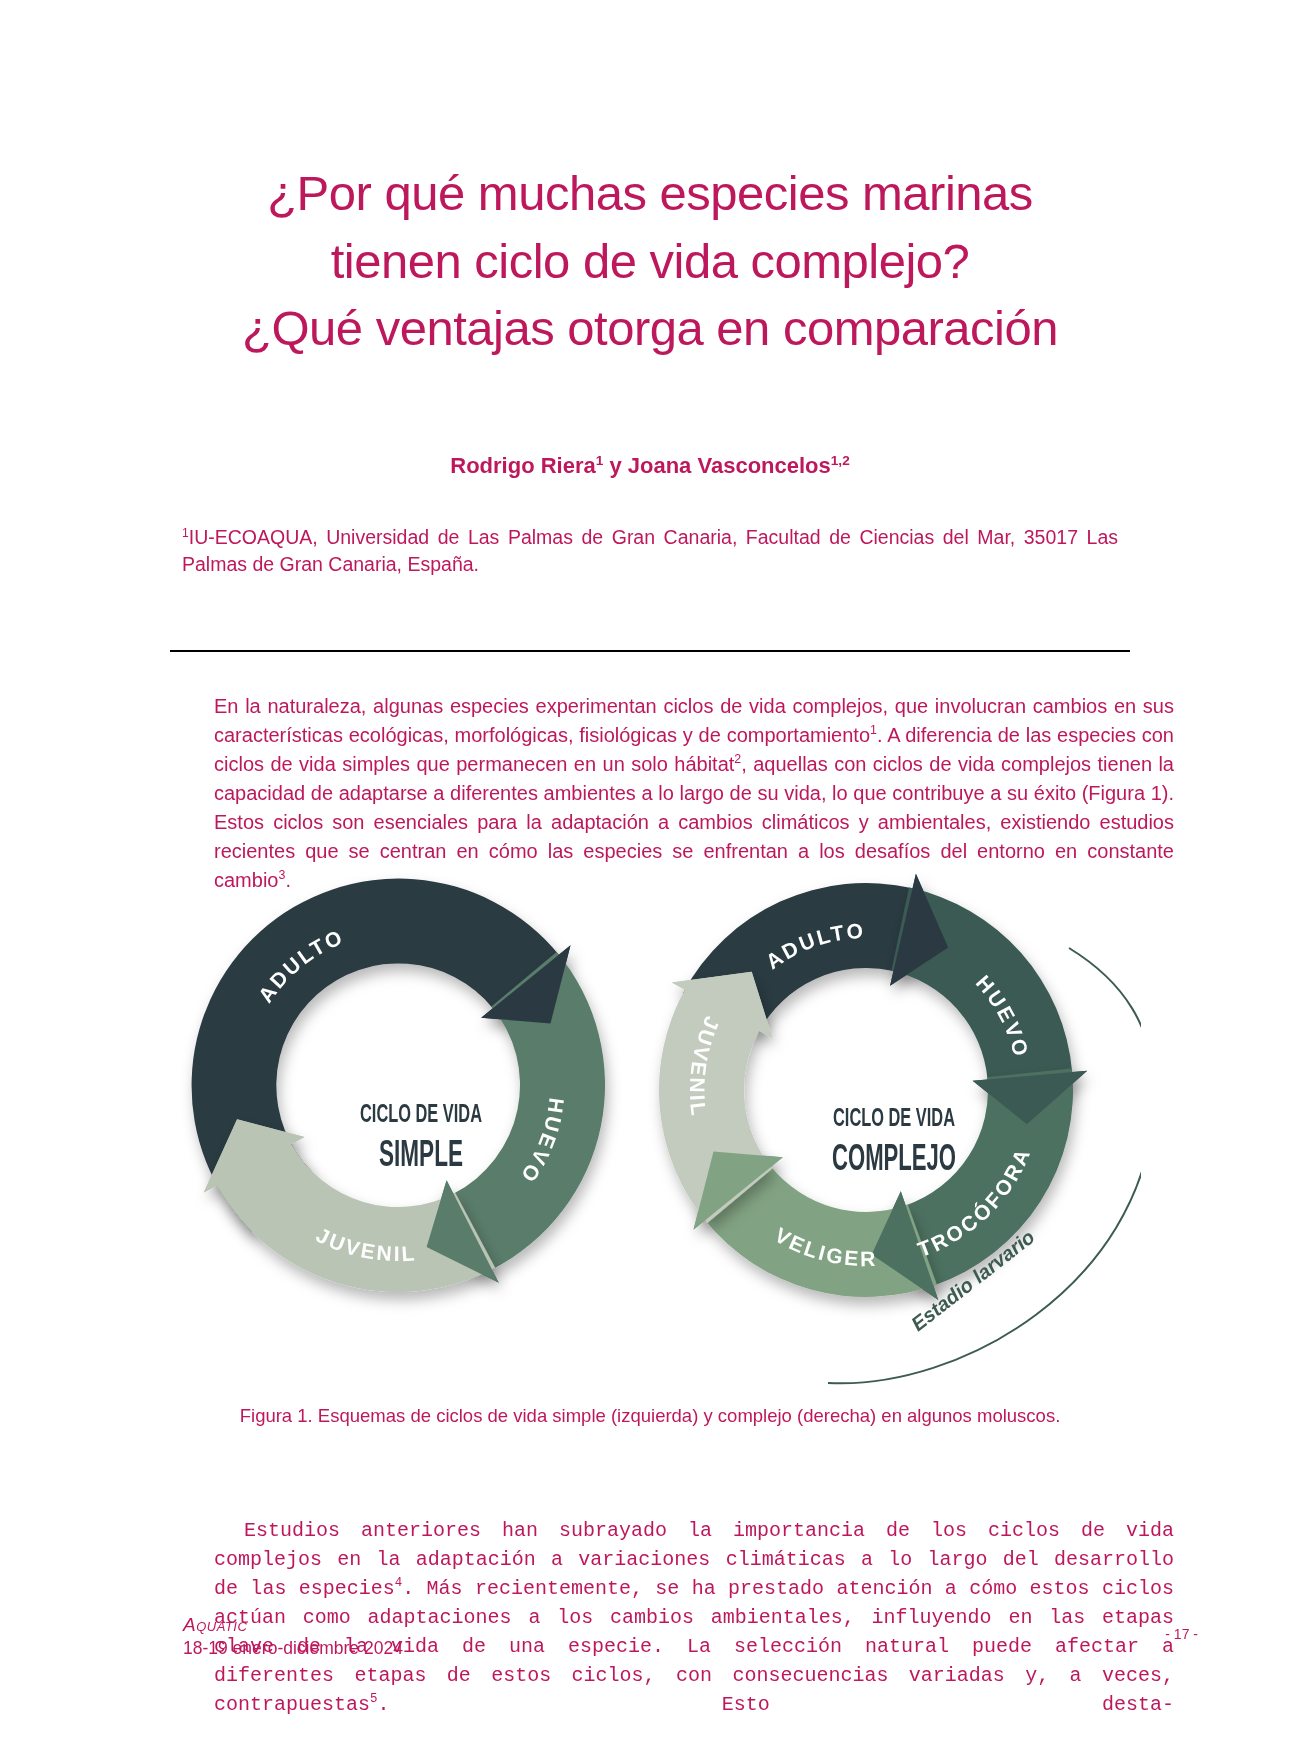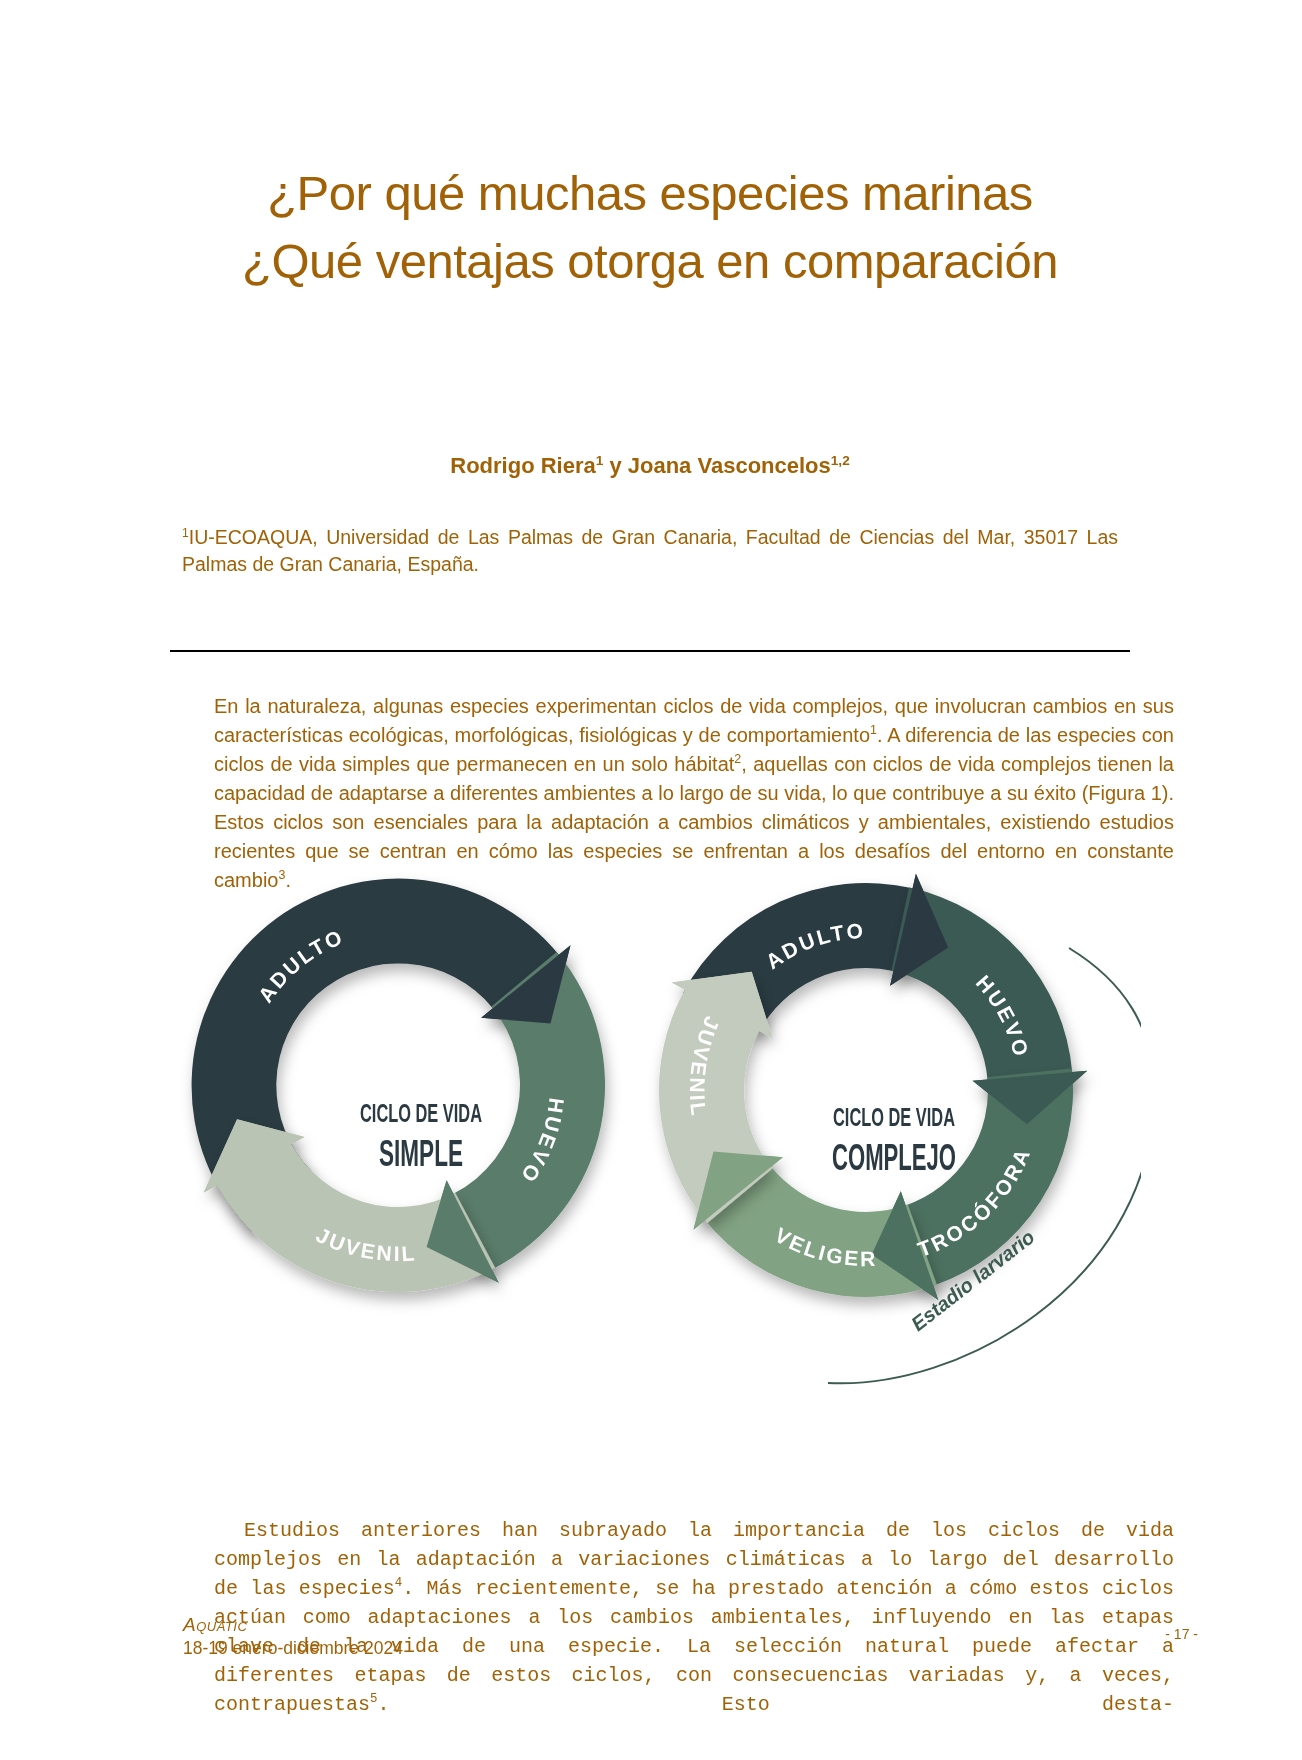--- a/index.html
+++ b/index.html
@@ -1,17 +1,17 @@
 <!DOCTYPE html>
 <html><head>
 <meta charset="utf-8">
 <style>
   html,body{margin:0;padding:0;background:#ffffff;}
   .page{position:relative;width:1302px;height:1760px;background:#ffffff;overflow:hidden;
-        font-family:"Liberation Sans", sans-serif;color:#a16207;}
+        font-family:"Liberation Sans", sans-serif;color:#be185d;}
   .col{position:absolute;left:170px;width:960px;}
   .title{top:160px;text-align:center;font-size:49px;line-height:67.5px;font-weight:400;letter-spacing:-0.5px;}
   .authors{top:453px;text-align:center;font-size:22px;font-weight:bold;}
   .affils{top:512px;font-size:19.5px;line-height:27px;text-align:justify;}
   .affils p{margin:12px;}
   .rule{top:650px;height:2px;background:#000;}
   .para{font-size:20px;line-height:29px;text-align:justify;margin-left:44px;}
   .p1{top:692px;}
   .p2{top:1516px;text-indent:30px;text-align-last:justify;font-family:Liberation Mono, monospace;}
   sup{font-size:0.62em;line-height:0;vertical-align:super;}
@@ -24,20 +24,21 @@
   .footer-page{position:absolute;right:104px;top:1626px;font-size:14px;}
   svg text{font-family:"Liberation Sans", sans-serif;}
 </style>
 </head>
 <body>
 
 <div class="page">
 
   <div class="col title">
     <div>¿Por qué muchas especies marinas</div>
+    <div>tienen ciclo de vida complejo?</div>
     <div>¿Qué ventajas otorga en comparación</div>
   </div>
 
   <div class="col authors">Rodrigo Riera<sup>1</sup> y Joana Vasconcelos<sup>1,2</sup></div>
 
   <div class="col affils">
     <p><sup>1</sup>IU-ECOAQUA, Universidad de Las Palmas de Gran Canaria, Facultad de Ciencias del Mar, 35017 Las Palmas de Gran Canaria, España.</p>
   </div>
 
   <div class="col rule"></div>
@@ -89,20 +90,21 @@
           <text font-size="21" font-weight="bold" fill="#ffffff" letter-spacing="2.5"><textPath startOffset="50%" text-anchor="middle" xlink:href="#ciclo-complejo-lb3">VELIGER</textPath></text>
           <text font-size="21" font-weight="bold" fill="#ffffff" letter-spacing="2.5"><textPath startOffset="50%" text-anchor="middle" xlink:href="#ciclo-complejo-lb4">JUVENIL</textPath></text>
           <text x="728" y="266" text-anchor="middle" font-size="26" font-weight="bold" fill="#2b3a42" textLength="122" lengthAdjust="spacingAndGlyphs">CICLO DE VIDA</text>
           <text x="728" y="310" text-anchor="middle" font-size="37" font-weight="bold" fill="#2b3a42" textLength="124" lengthAdjust="spacingAndGlyphs">COMPLEJO</text>
           <path d="M 662 523 C 795 530, 975 425, 988 250 C 994 165 952 118 903 88" fill="none" stroke="#3c5b51" stroke-width="2"></path>
           <text transform="translate(752,472) rotate(-38)" font-size="20" font-style="italic" font-weight="bold" fill="#3c5b51">Estadio larvario</text>
         </g>
       </svg>
   </div>
 
+  <div class="col caption">Figura 1. Esquemas de ciclos de vida simple (izquierda) y complejo (derecha) en algunos moluscos.</div>
 
   <div class="col para p2">Estudios anteriores han subrayado la importancia de los ciclos de vida complejos en la adaptación a variaciones climáticas a lo largo del desarrollo de las especies<sup>4</sup>. Más recientemente, se ha prestado atención a cómo estos ciclos actúan como adaptaciones a los cambios ambientales, influyendo en las etapas clave de la vida de una especie. La selección natural puede afectar a diferentes etapas de estos ciclos, con consecuencias variadas y, a veces, contrapuestas<sup>5</sup>. Esto desta-</div>
 
   <div class="footer-journal">Aquatic</div>
   <div class="footer-issue">18-19 enero-diciembre 2024</div>
   <div class="footer-page">- 17 -</div>
 
 </div>
 
 </body></html>

